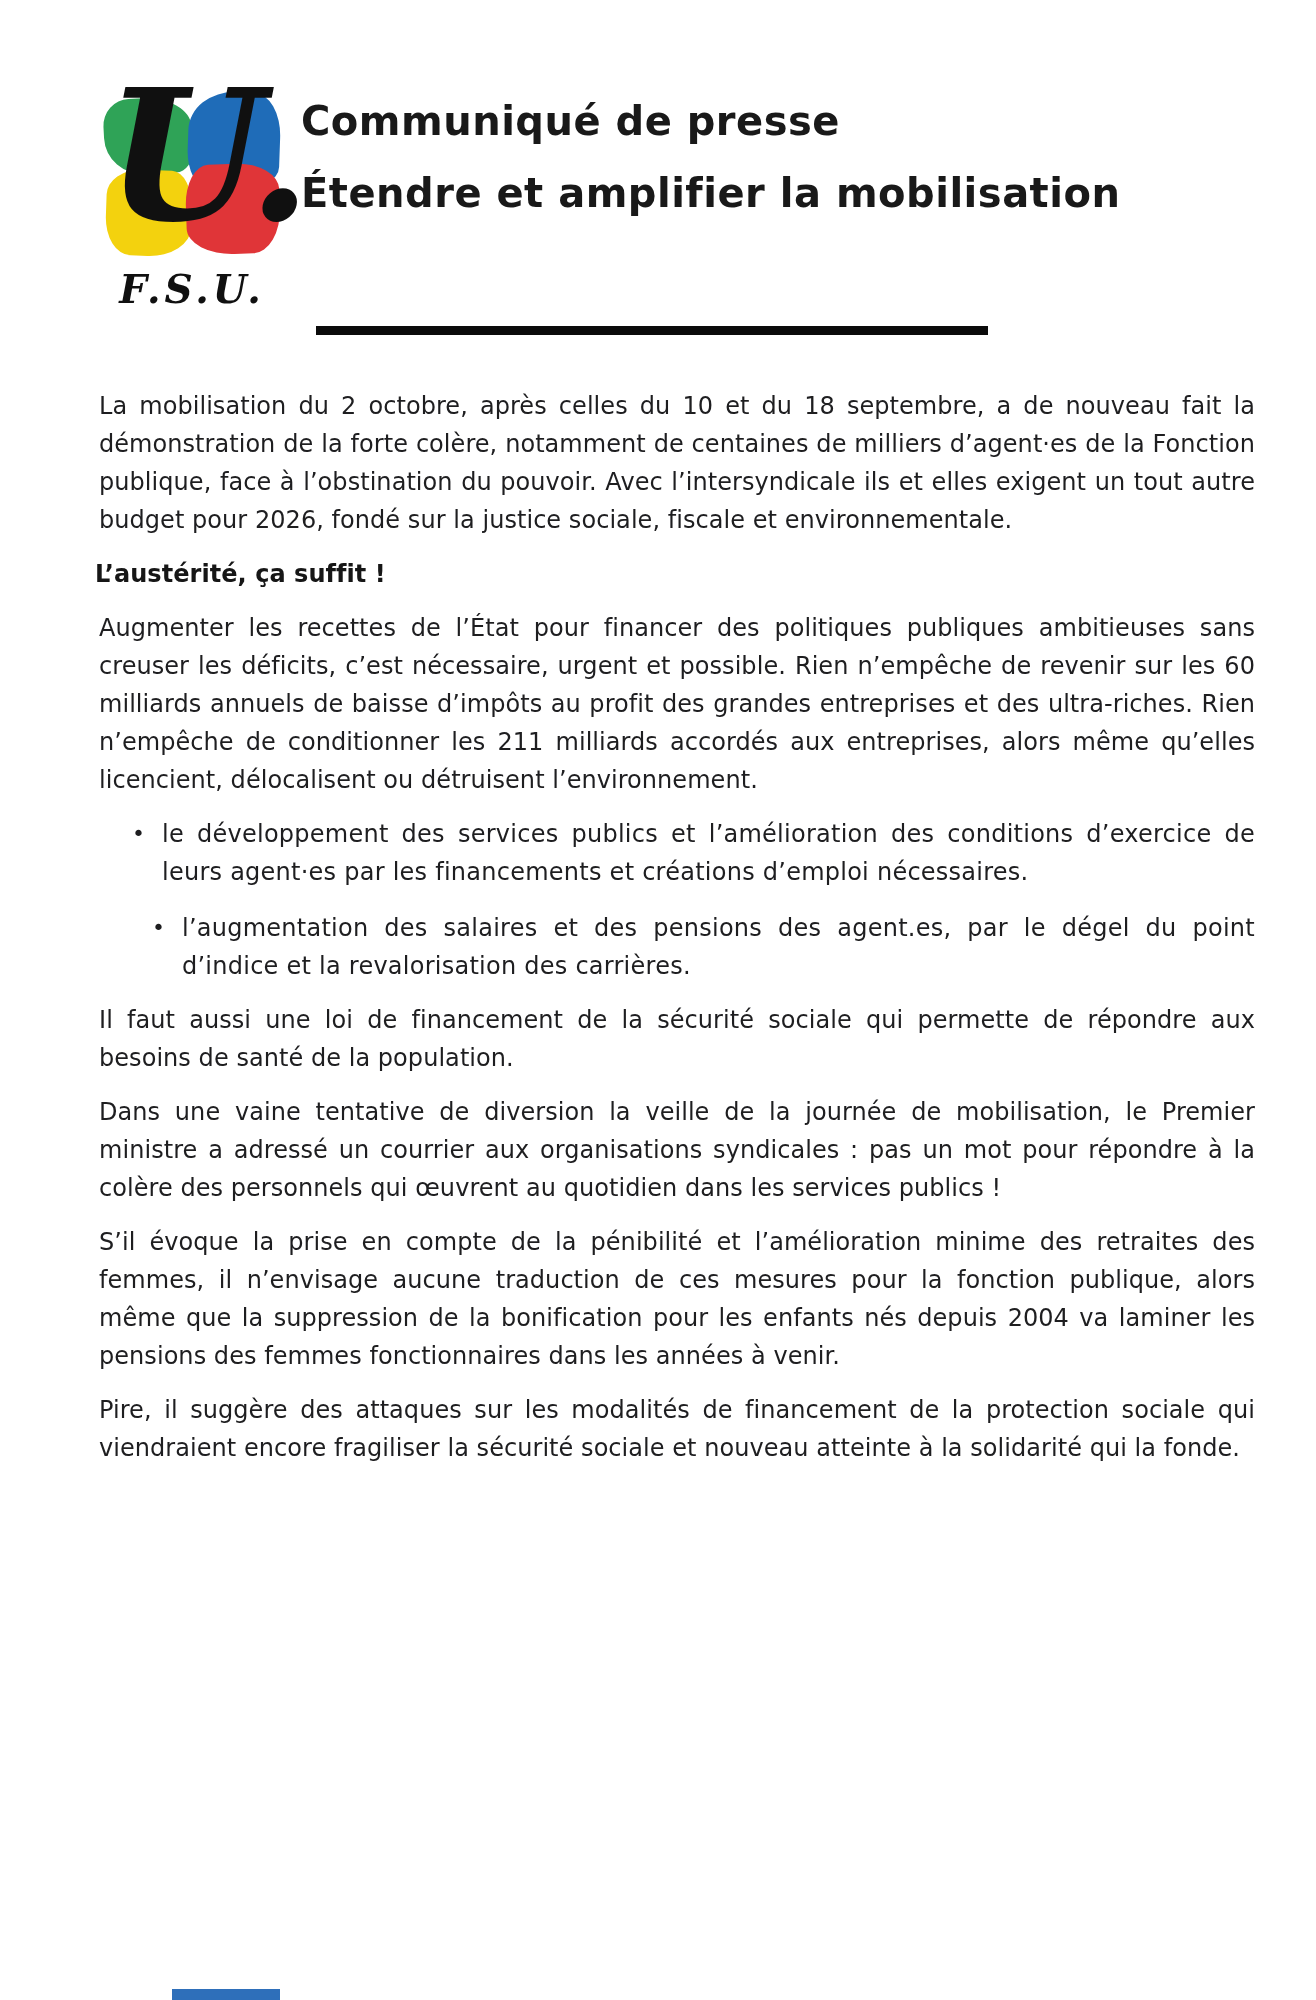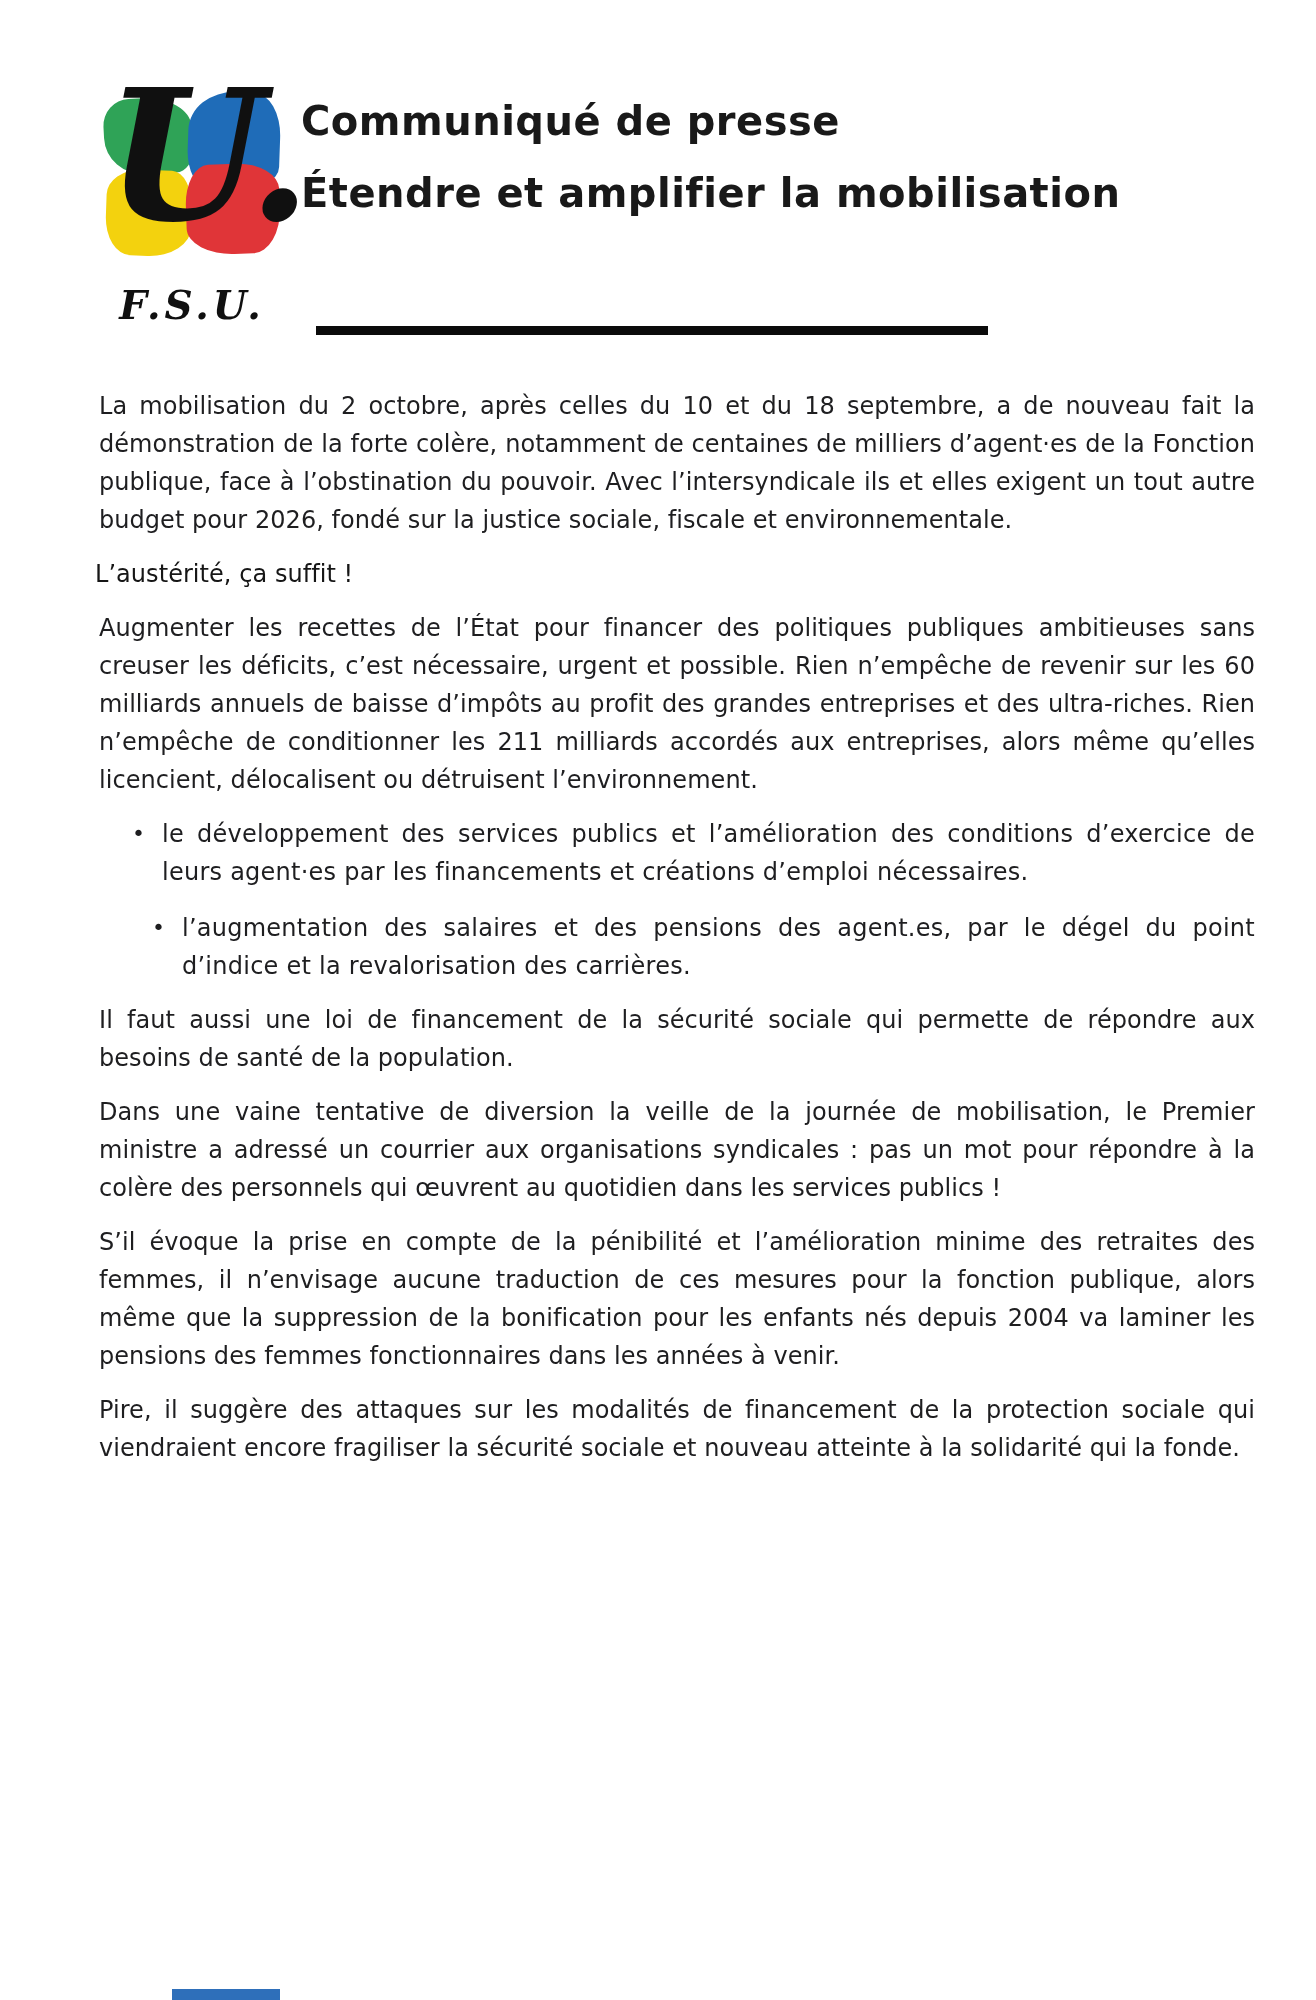--- a/index.html
+++ b/index.html
@@ -25,21 +25,21 @@
     border-radius:40% 25% 50% 30% / 30% 45% 35% 45%;transform:rotate(2deg);}
   .patch.red{left:82px;top:72px;width:94px;height:90px;background:#e03538;
     border-radius:25% 45% 30% 50% / 45% 30% 50% 30%;transform:rotate(-2deg);}
   .logo-u{
     position:absolute;left:2px;top:-28px;width:100%;text-align:center;
     font-family:"DejaVu Serif","Liberation Serif",serif;
     font-style:italic;font-weight:700;
     font-size:182px;line-height:1;color:#101010;
   }
   .logo-fsu{
-    margin-top:24px;text-align:center;
+    margin-top:8px;text-align:center;
     font-family:"DejaVu Serif","Liberation Serif",serif;
     font-style:italic;font-weight:700;
     font-size:39px;letter-spacing:4px;color:#101010;white-space:nowrap;
   }
 
   
   .titles{position:absolute;left:301px;top:98px;}
   .title{
     font-size:40px;font-weight:700;line-height:47px;
     letter-spacing:0.5px;color:#191919;white-space:nowrap;
@@ -48,21 +48,21 @@
   .rule{position:absolute;left:316px;top:326px;width:672px;height:9px;background:#0b0b0b;}
 
   
   .doc-body{
     position:absolute;left:95px;top:387px;width:1160px;
     font-size:24px;line-height:38px;letter-spacing:0.05px;
     text-align:justify;
   }
   .doc-body p{margin:0 0 16px 4px;}
   .doc-body h2{
-    font-size:24px;font-weight:400;line-height:38px;
+    font-size:24px;font-weight:700;line-height:38px;
     margin:16px 0 16px 0;text-align:left;color:#161616;
   }
   .doc-body ul{margin:8px 0 16px 0;padding:0 0 0 67px;list-style:none;}
   .doc-body li{position:relative;margin:0 0 18px 0;letter-spacing:0.25px;text-align:justify;}
   .doc-body li:last-child{margin-bottom:0;margin-left:20px;}
   .doc-body li::before{
     content:"\2022";
     position:absolute;left:-30px;top:0;
     font-size:22px;color:#1e1e20;
   }

